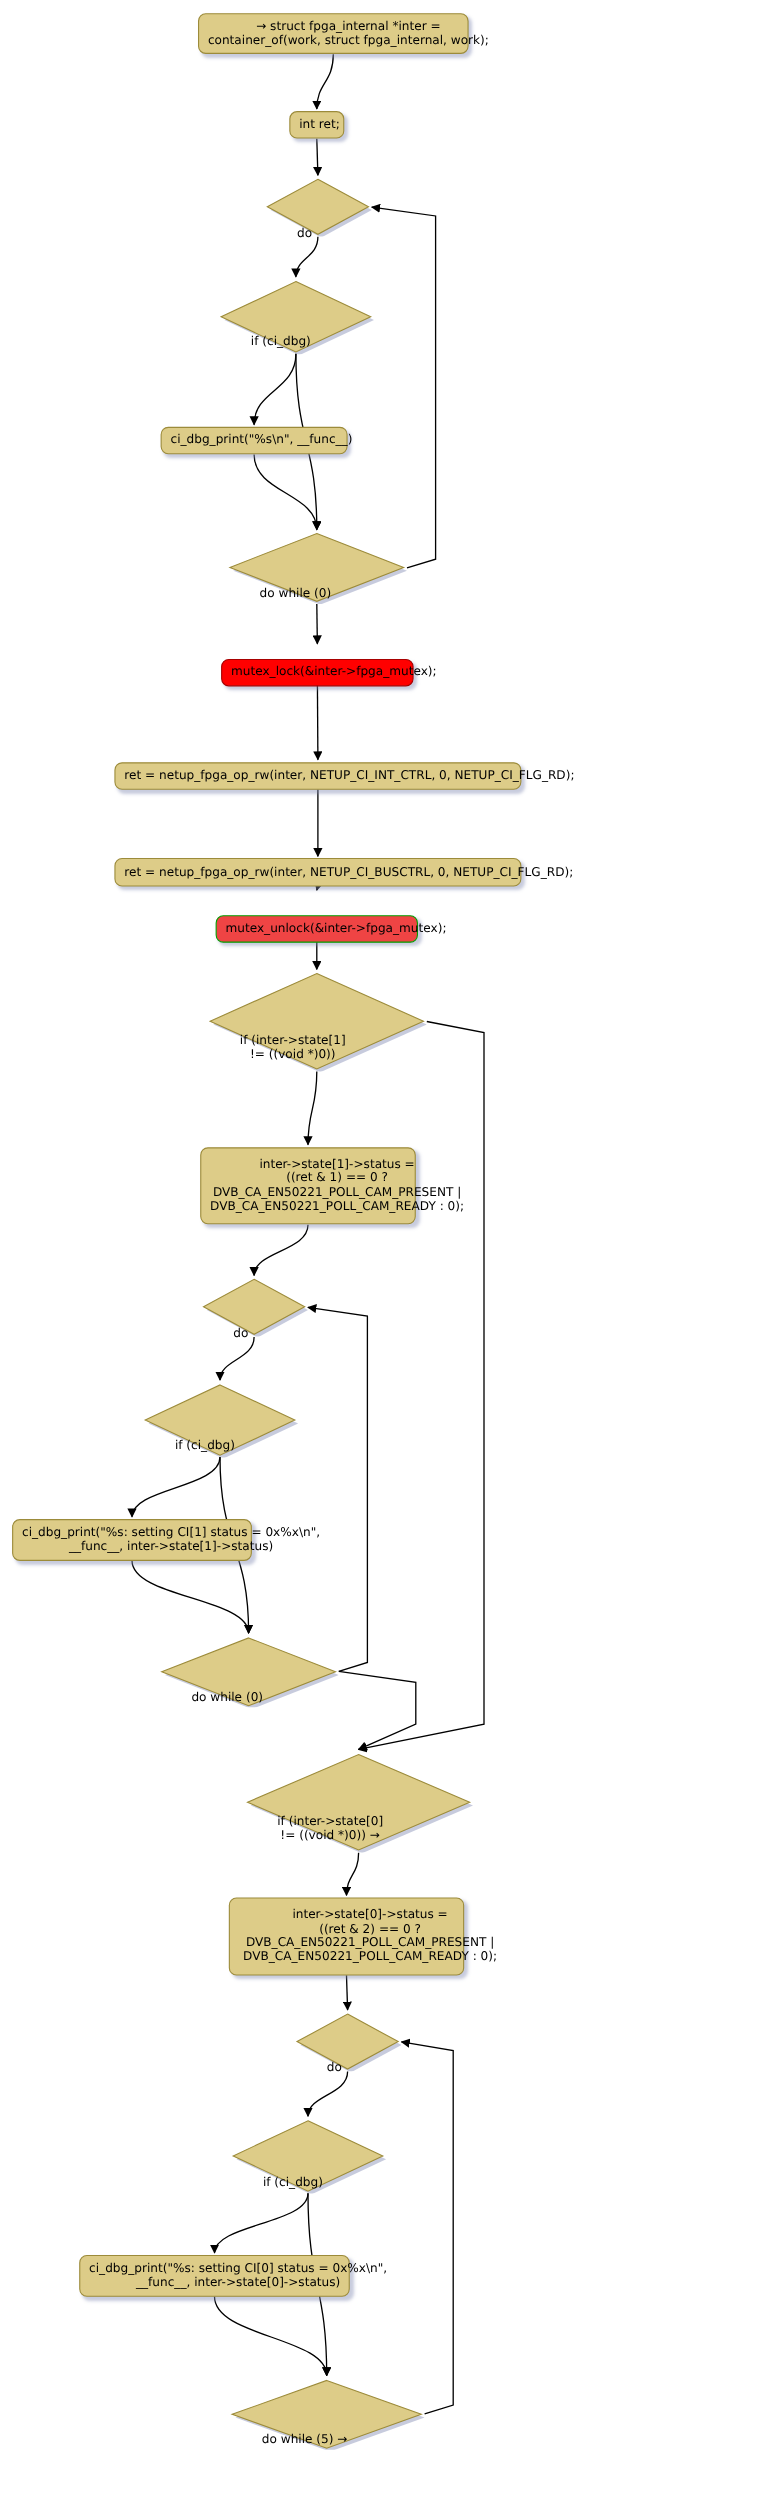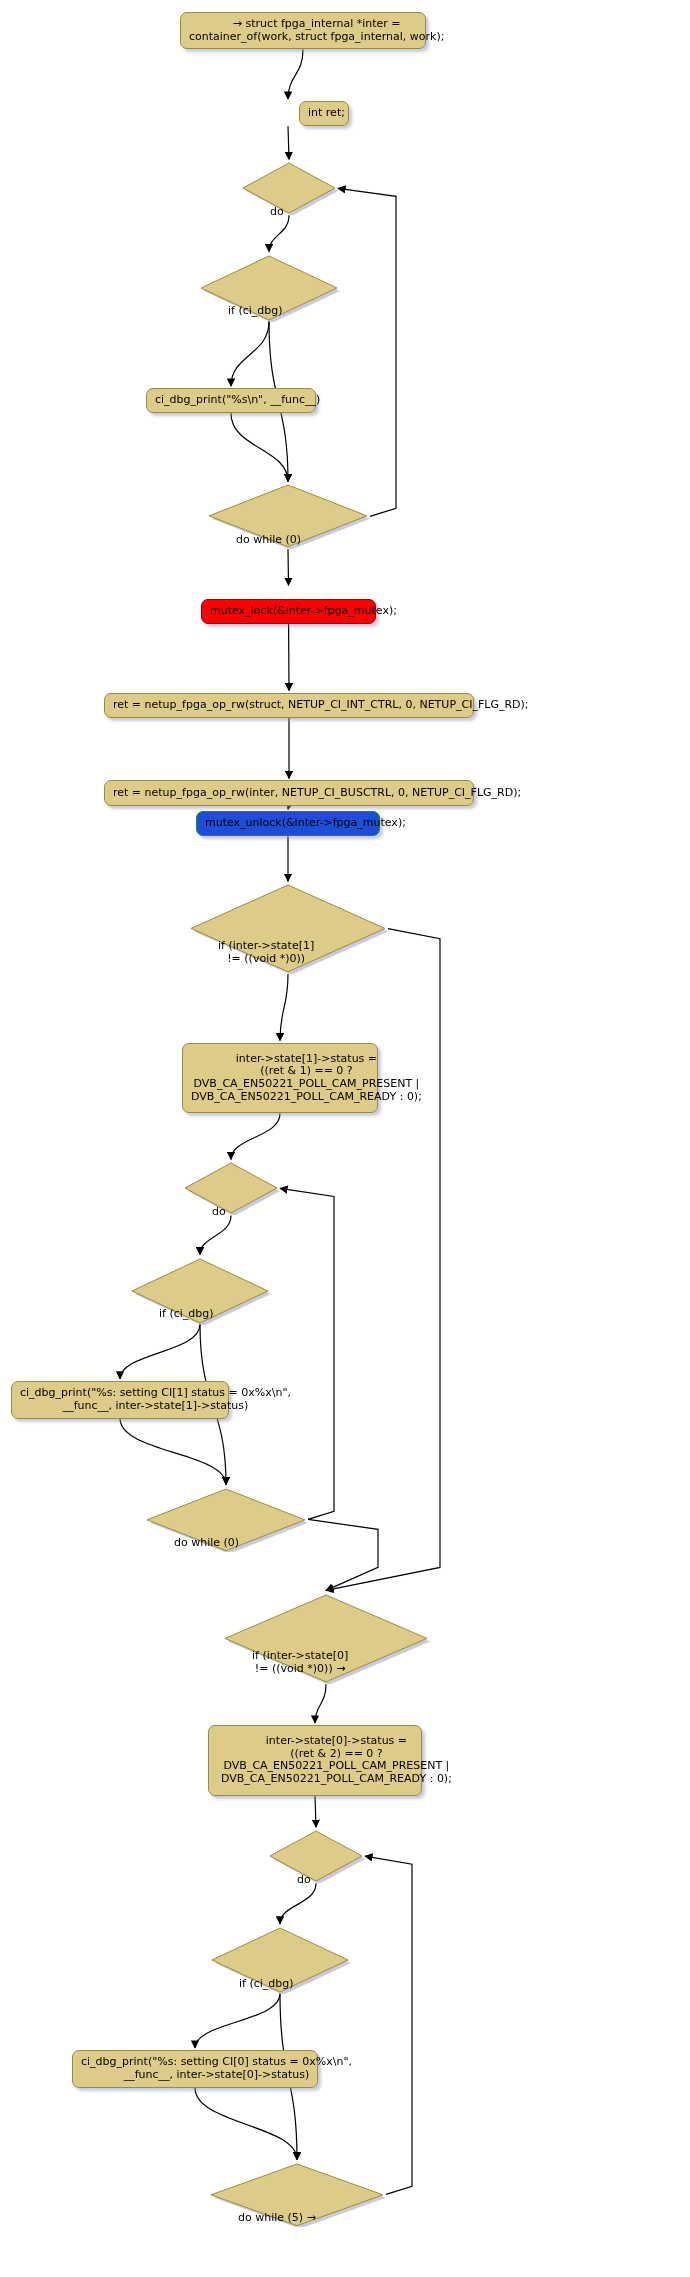--- a/index.html
+++ b/index.html
@@ -41,22 +41,23 @@
     border: 1px solid #9C8B3A;
     border-radius: 7px;
     box-shadow: 3px 3px 3px rgba(130,140,180,0.45);
     padding: 4px 8px;
   }
   .node.process.danger {
     background: #FF0000;
     border: 1px solid #A80000;
   }
   .node.process.ok {
-    background: #1d4ed8;
+    background: #ef4444;
     border: 1px solid #00A000;
+    margin-top: 21px;
   }
   .node.decision {
     background: transparent;
     border: none;
     box-shadow: none;
   }
   .node.decision .dia-shape {
     position: absolute;
     left: 0; top: 0;
     width: 100%; height: 100%;
@@ -105,36 +106,36 @@
         <path d="M 316 1883.1717041800641 C 316 1904.493890675241 280 1904.493890675241 280 1923.8160771704179" stroke="#000000" stroke-width="1.2" fill="none" marker-end="url(#arrow)"></path>
         <path d="M 280 1993.7868295819935 C 280 2021.9094919614147 195 2021.9094919614147 195 2048.032154340836" stroke="#000000" stroke-width="1.2" fill="none" marker-end="url(#arrow)"></path>
         <path d="M 280 1993.7868295819935 C 280 2077.678302250804 297 2077.678302250804 297 2159.5697749196142" stroke="#000000" stroke-width="1.2" fill="none" marker-end="url(#arrow)"></path>
         <path d="M 195 2087.7234598070736 C 195 2124.646617363344 297 2124.646617363344 297 2159.5697749196142" stroke="#000000" stroke-width="1.2" fill="none" marker-end="url(#arrow)"></path>
         <path d="M 386 2194.4129903536978 L 412 2186.4129903536978 L 412 1864.1717041800641 L 365 1856.1717041800641" stroke="#000000" stroke-width="1.2" fill="none" marker-end="url(#arrow)"></path>
       </g>
   </svg>
   <div id="node-layer">
       <div class="node process" style="left: 180px; top: 11.7145px; width: 246px; height: 37.6913px;"><span class="dia-label">→ struct fpga_internal *inter =
 container_of(work, struct fpga_internal, work);</span></div>
-      <div class="node process" style="left: 263px; top: 101.037px; width: 50px; height: 25.1275px; margin-left: 36px;"><span class="dia-label">int ret;</span></div>
+      <div class="node process" style="left: 263px; top: 101.037px; width: 50px; height: 25.1275px;"><span class="dia-label">int ret;</span></div>
       <div class="node decision" style="left: 270px; top: 171.324px; width: 38px; height: 34px;"><svg class="dia-shape" viewBox="0 0 98 54" style="left: -30px; top: -10px; width: 98px; height: 54px;">
           <path d="M 49 2 L 95 27 L 49 52 L 3 27 Z" fill="rgba(130,140,180,0.45)" transform="translate(3,3)"></path>
           <path d="M 49 2 L 95 27 L 49 52 L 3 27 Z" fill="#DDCC88" stroke="#9C8B3A" stroke-width="1"></path>
         </svg><span class="dia-label">do</span></div>
       <div class="node decision" style="left: 228px; top: 263.576px; width: 82px; height: 47.9708px;"><svg class="dia-shape" viewBox="0 0 142 67.97075241157556" style="left: -30px; top: -10px; width: 142px; height: 67.9708px;">
           <path d="M 71 2 L 139 33.98537620578778 L 71 65.97075241157556 L 3 33.98537620578778 Z" fill="rgba(130,140,180,0.45)" transform="translate(3,3)"></path>
           <path d="M 71 2 L 139 33.98537620578778 L 71 65.97075241157556 L 3 33.98537620578778 Z" fill="#DDCC88" stroke="#9C8B3A" stroke-width="1"></path>
         </svg><span class="dia-label">if (ci_dbg)</span></div>
       <div class="node process" style="left: 146px; top: 388.042px; width: 170px; height: 25.1275px;"><span class="dia-label">ci_dbg_print("%s\n", __func__)</span></div>
       <div class="node decision" style="left: 236px; top: 493.472px; width: 104px; height: 45.6864px;"><svg class="dia-shape" viewBox="0 0 164 65.68643086816721" style="left: -30px; top: -10px; width: 164px; height: 65.6864px;">
           <path d="M 82 2 L 161 32.843215434083604 L 82 63.68643086816721 L 3 32.843215434083604 Z" fill="rgba(130,140,180,0.45)" transform="translate(3,3)"></path>
           <path d="M 82 2 L 161 32.843215434083604 L 82 63.68643086816721 L 3 32.843215434083604 Z" fill="#DDCC88" stroke="#9C8B3A" stroke-width="1"></path>
         </svg><span class="dia-label">do while (0)</span></div>
       <div class="node process danger" style="left: 201px; top: 587.188px; width: 175px; height: 25.1275px; margin-top: 12px;"><span class="dia-label">mutex_lock(&amp;inter-&gt;fpga_mutex);</span></div>
-      <div class="node process" style="left: 104px; top: 692.618px; width: 370px; height: 25.1275px;"><span class="dia-label">ret = netup_fpga_op_rw(struct, NETUP_CI_INT_CTRL, 0, NETUP_CI_FLG_RD);</span></div>
+      <div class="node process" style="left: 104px; top: 692.618px; width: 370px; height: 25.1275px;"><span class="dia-label">ret = netup_fpga_op_rw(inter, NETUP_CI_INT_CTRL, 0, NETUP_CI_FLG_RD);</span></div>
       <div class="node process" style="left: 104px; top: 780.477px; width: 370px; height: 25.1275px;"><span class="dia-label">ret = netup_fpga_op_rw(inter, NETUP_CI_BUSCTRL, 0, NETUP_CI_FLG_RD);</span></div>
       <div class="node process ok" style="left: 196px; top: 811.227px; width: 184px; height: 25.1275px;"><span class="dia-label">mutex_unlock(&amp;inter-&gt;fpga_mutex);</span></div>
       <div class="node decision" style="left: 218px; top: 893.228px; width: 140px; height: 70.814px;"><svg class="dia-shape" viewBox="0 0 200 90.81396784565916" style="left: -30px; top: -10px; width: 200px; height: 90.814px;">
           <path d="M 100 2 L 197 45.40698392282958 L 100 88.81396784565916 L 3 45.40698392282958 Z" fill="rgba(130,140,180,0.45)" transform="translate(3,3)"></path>
           <path d="M 100 2 L 197 45.40698392282958 L 100 88.81396784565916 L 3 45.40698392282958 Z" fill="#DDCC88" stroke="#9C8B3A" stroke-width="1"></path>
         </svg><span class="dia-label">if (inter-&gt;state[1]
 != ((void *)0))</span></div>
       <div class="node process" style="left: 182px; top: 1042.59px; width: 196px; height: 70.814px;"><span class="dia-label">inter-&gt;state[1]-&gt;status =
 ((ret &amp; 1) == 0 ?
 DVB_CA_EN50221_POLL_CAM_PRESENT |

